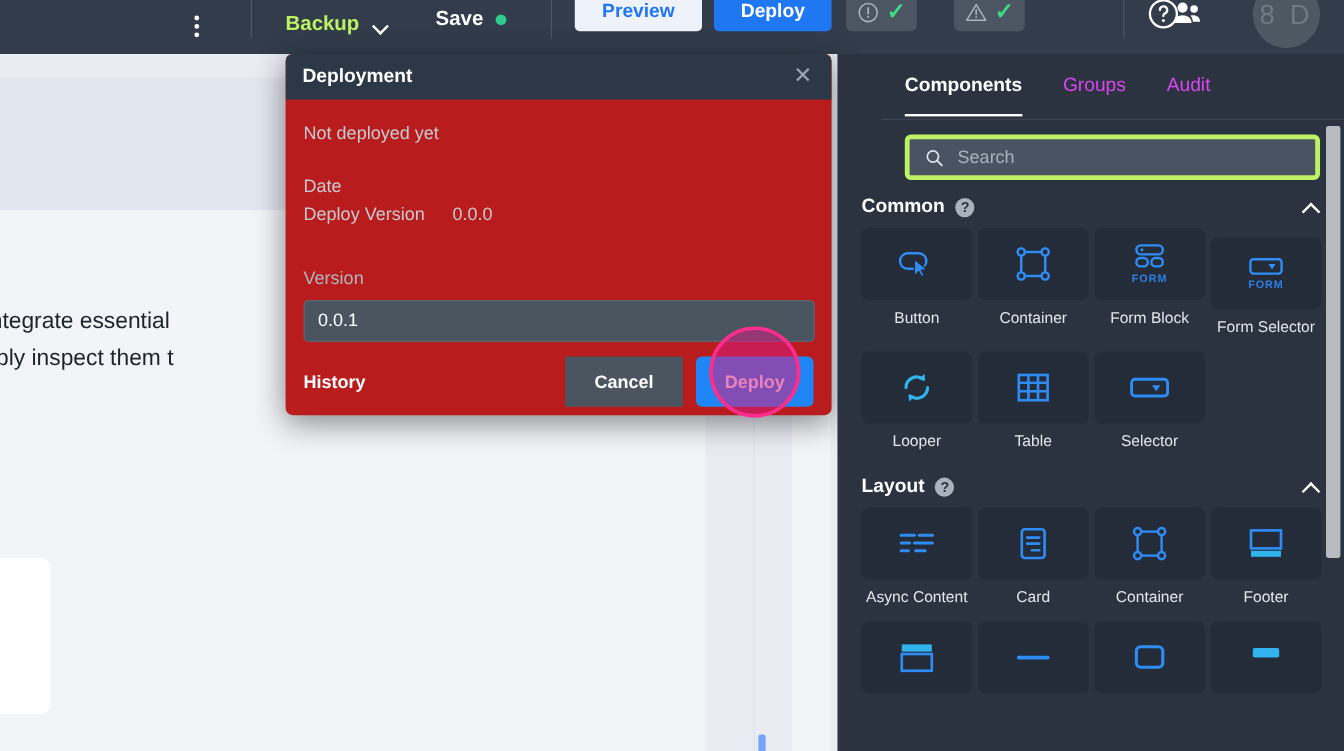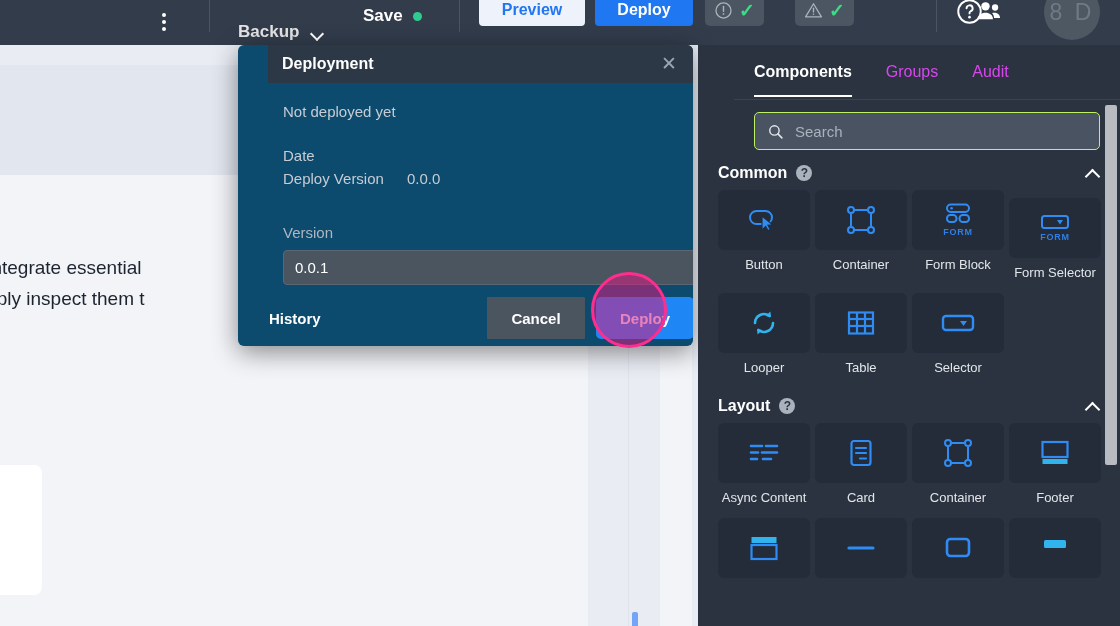--- a/index.html
+++ b/index.html
@@ -22,22 +22,22 @@
     position: absolute; left: 155px; top: 5px; width: 18px; height: 34px;
     display: flex; flex-direction: column; align-items: center; justify-content: center; gap: 3px;
     cursor: pointer;
   }
   .tb-kebab i { display:block; width: 4px; height: 4px; border-radius: 50%; background: #ffffff; }
   .tb-divider { position: absolute; width: 1px; background: #4a5464; }
   .tb-d1 { left: 209px; top: 0; height: 32px; }
   .tb-d2 { left: 459px; top: 0; height: 32px; }
   .tb-d3 { left: 936px; top: 0; height: 32px; }
   .tb-backup {
-    position: absolute; left: 238px; top: 16px; height: 32px;
-    display: flex; align-items: center; gap: 13px; color: #e5e5e5;
+    position: absolute; left: 238px; top: 4px; height: 32px;
+    display: flex; align-items: center; gap: 13px; color: #bef264;
     font-size: 17px; font-weight: bold; cursor: pointer;
   }
   .chev-dn {
     width: 11px; height: 7px; position: relative;
   }
   .chev-dn:before {
     content: ""; position: absolute; left: 0; top: 0;
     width: 8px; height: 8px; border-right: 2px solid #ffffff; border-bottom: 2px solid #ffffff;
     transform: rotate(45deg);
   }
@@ -111,24 +111,23 @@
     position: absolute; left: 632px; top: 567px; width: 6px; height: 16px;
     background: #74a4f5; border-radius: 2px;
   }
   .cv-scrollstub {
     position: absolute; left: 692px; top: 0; width: 6px; height: 581px; background: #e9ecf3;
   }
 
   
   .dialog {
     position: absolute; left: 238px; top: 45px; width: 455px; height: 301px;
-    background: #0c4a6e; border-radius: 6px;
+    background: #b91c1c; border-radius: 6px;
     box-shadow: 0 6px 26px rgba(0,0,0,0.45);
     overflow: hidden;
-    padding-left: 30px;
   }
   .dlg-head {
     position: relative; height: 38px; background: #2d3846;
     display: flex; align-items: center; padding: 0 14px;
   }
   .dlg-title { color: #ffffff; font-size: 16px; font-weight: bold; }
   .dlg-close {
     position: absolute; right: 14px; top: 9px; width: 20px; height: 20px;
     color: #9aa5b1; font-size: 19px; line-height: 20px; text-align: center; cursor: pointer;
   }
@@ -139,21 +138,21 @@
   .dlg-row .k { min-width: 124px; }
   .dlg-row .v { color: #c7ccd3; }
   .dlg-label { margin-top: 34px; color: #aeb6bf; font-size: 15px; }
   .dlg-input {
     margin-top: 9px; width: 426px; height: 35px;
     background: #4b5560; border: 1px solid #5c6672; border-radius: 4px;
     color: #ffffff; font-size: 15px; padding: 0 11px;
     font-family: "Liberation Sans", sans-serif; outline: none;
   }
   .dlg-foot {
-    position: absolute; left: 16px; bottom: 0; width: 100%; height: 56px;
+    position: absolute; left: 0; bottom: 0; width: 100%; height: 56px;
     display: flex; align-items: center; padding: 0 15px; justify-content: center;
   }
   .dlg-history { color: #ffffff; font-size: 15px; font-weight: bold; cursor: pointer; }
   .dlg-actions { margin-left: auto; display: flex; gap: 11px; }
   .btn-cancel {
     width: 98px; height: 42px; background: #4b5560; color: #ffffff;
     border: none; border-radius: 1px; font-size: 15px; font-weight: bold;
     font-family: "Liberation Sans", sans-serif; cursor: pointer;
   }
   .btn-deploy {
@@ -179,21 +178,21 @@
     border-bottom: 1px solid #3a4553;
   }
   .ptab { font-size: 16px; color: #d946ef; cursor: pointer; padding-bottom: 16px; padding-top: 16px; }
   .ptab.active { color: #ffffff; font-weight: bold; position: relative; }
   .ptab.active:after {
     content: ""; position: absolute; left: 0; bottom: 0; width: 100%; height: 2px; background: #ffffff;
   }
   .search-wrap { padding: 12px 20px 0 20px; }
   .search-box {
     position: relative; height: 38px; background: #495361;
-    border: 1px solid #bef264; border-radius: 5px;
+    border: 4px solid #bef264; border-radius: 5px;
     display: flex; align-items: center; padding: 0 12px; gap: 11px;
   }
   .search-input {
     flex: 1; background: transparent; border: none; outline: none;
     color: #ffffff; font-size: 15px; font-family: "Liberation Sans", sans-serif;
   }
   .search-input::placeholder { color: #a9b2bd; }
   .sections { position: absolute; left: 0; top: 105px; width: 422px; height: 476px; overflow: hidden; }
   .section-head {
     display: flex; align-items: center; padding: 14px 20px 8px 20px; gap: 9px;

